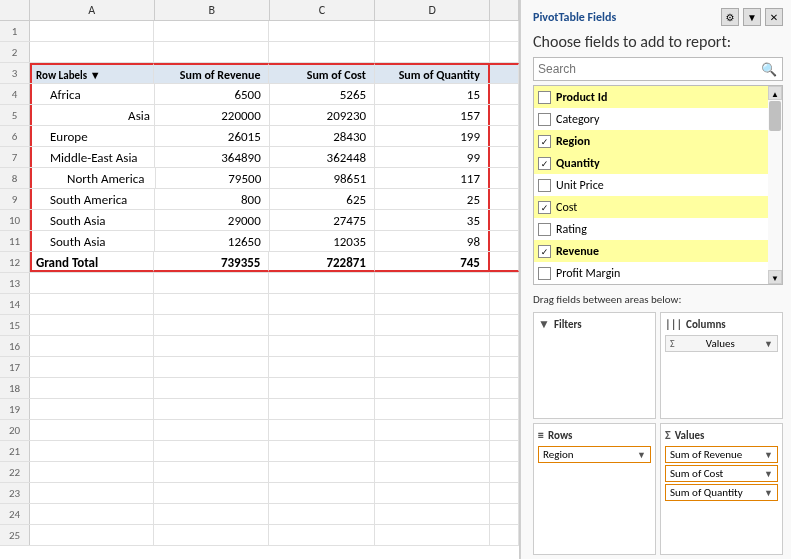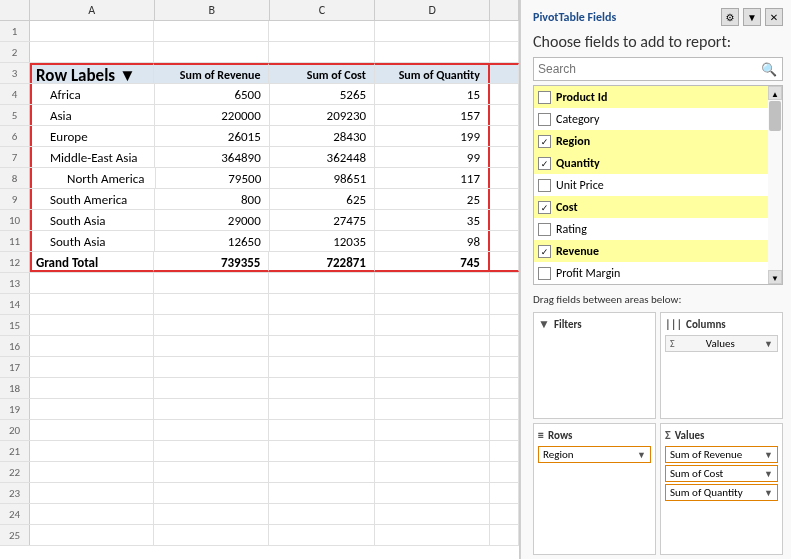--- a/index.html
+++ b/index.html
@@ -307,37 +307,37 @@
       <div class="grid-row">
         <div class="row-num">2</div>
         <div class="cell cell-a"></div>
         <div class="cell cell-b"></div>
         <div class="cell cell-c"></div>
         <div class="cell cell-d"></div>
         <div class="cell cell-e"></div>
       </div>
       <div class="grid-row">
         <div class="row-num">3</div>
-        <div class="cell cell-a" style="background: rgb(220, 230, 241); font-weight: bold; font-size: 17px; border-left: 2px solid rgb(224, 48, 48); border-top: 2px solid rgb(224, 48, 48);">Row Labels ▼</div>
+        <div class="cell cell-a" style="background: rgb(220, 230, 241); font-weight: bold; font-size: 11px; border-left: 2px solid rgb(224, 48, 48); border-top: 2px solid rgb(224, 48, 48);">Row Labels ▼</div>
         <div class="cell cell-b" style="background: rgb(220, 230, 241); font-weight: bold; font-size: 12px; border-top: 2px solid rgb(224, 48, 48);">Sum of Revenue</div>
         <div class="cell cell-c" style="background: rgb(220, 230, 241); font-weight: bold; font-size: 12px; border-top: 2px solid rgb(224, 48, 48);">Sum of Cost</div>
         <div class="cell cell-d" style="background: rgb(220, 230, 241); font-weight: bold; font-size: 12px; border-right: 2px solid rgb(224, 48, 48); border-top: 2px solid rgb(224, 48, 48);">Sum of Quantity</div>
         <div class="cell cell-e" style="background: rgb(220, 230, 241); font-weight: bold; font-size: 12px; border-top: 2px solid rgb(224, 48, 48);"></div>
       </div>
       <div class="grid-row">
         <div class="row-num">4</div>
         <div class="cell cell-a" style="background: rgb(255, 255, 255); padding-left: 18px; border-left: 2px solid rgb(224, 48, 48);">Africa</div>
         <div class="cell cell-b" style="background: rgb(255, 255, 255);">6500</div>
         <div class="cell cell-c" style="background: rgb(255, 255, 255);">5265</div>
         <div class="cell cell-d" style="background: rgb(255, 255, 255); border-right: 2px solid rgb(224, 48, 48);">15</div>
         <div class="cell cell-e" style="background: rgb(255, 255, 255);"></div>
       </div>
       <div class="grid-row">
         <div class="row-num">5</div>
-        <div class="cell cell-a" style="background: rgb(255, 255, 255); padding-left: 18px; border-left: 2px solid rgb(224, 48, 48);">Asia</div>
+        <div class="cell cell-a" style="background: rgb(255, 255, 255); padding-left: 18px; border-left: 2px solid rgb(224, 48, 48); text-align: right;">Asia</div>
         <div class="cell cell-b" style="background: rgb(255, 255, 255);">220000</div>
         <div class="cell cell-c" style="background: rgb(255, 255, 255);">209230</div>
         <div class="cell cell-d" style="background: rgb(255, 255, 255); border-right: 2px solid rgb(224, 48, 48);">157</div>
         <div class="cell cell-e" style="background: rgb(255, 255, 255);"></div>
       </div>
       <div class="grid-row">
         <div class="row-num">6</div>
         <div class="cell cell-a" style="background: rgb(255, 255, 255); padding-left: 18px; border-left: 2px solid rgb(224, 48, 48);">Europe</div>
         <div class="cell cell-b" style="background: rgb(255, 255, 255);">26015</div>
         <div class="cell cell-c" style="background: rgb(255, 255, 255);">28430</div>
@@ -532,21 +532,21 @@
       <div class="field-item" style="background: rgb(255, 255, 160);">
         <div class="field-checkbox checked"></div>
         <span class="field-label" style="font-weight: bold; text-align: right;">Quantity</span>
       </div>
       <div class="field-item">
         <div class="field-checkbox"></div>
         <span class="field-label">Unit Price</span>
       </div>
       <div class="field-item" style="background: rgb(255, 255, 160);">
         <div class="field-checkbox checked"></div>
-        <span class="field-label" style="font-weight: bold;">Cost</span>
+        <span class="field-label" style="font-weight: normal;">Cost</span>
       </div>
       <div class="field-item">
         <div class="field-checkbox"></div>
         <span class="field-label">Rating</span>
       </div>
       <div class="field-item" style="background: rgb(255, 255, 160);">
         <div class="field-checkbox checked"></div>
         <span class="field-label" style="font-weight: bold;">Revenue</span>
       </div>
       <div class="field-item">

